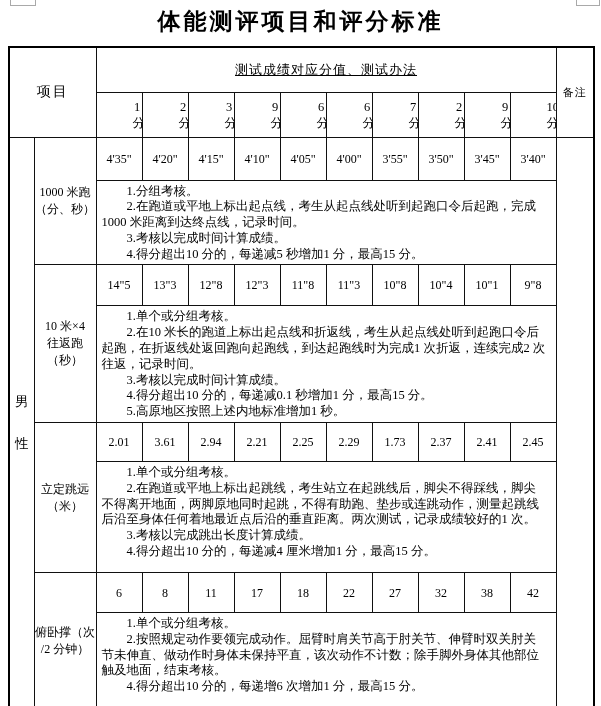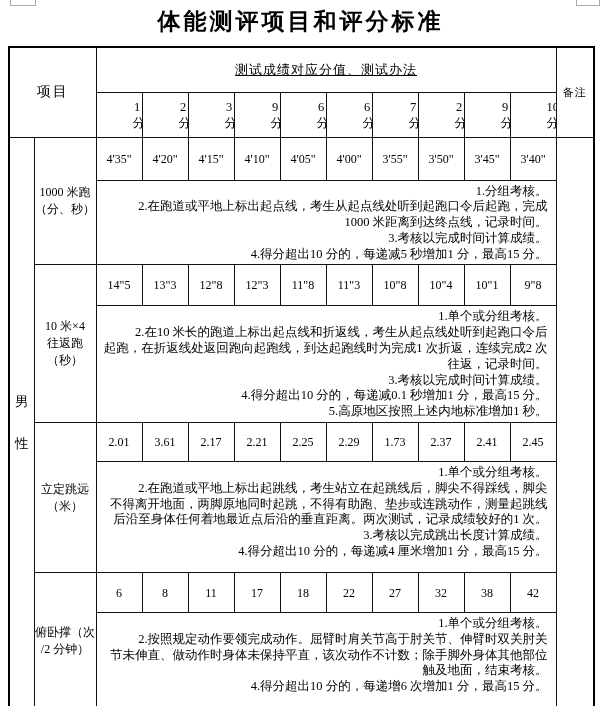--- a/index.html
+++ b/index.html
@@ -75,21 +75,20 @@
   td.methods-cell {
     text-align: left;
     vertical-align: top;
     padding: 3px 8px 2px 5px;
   }
   .methods-cell p {
     margin: 0;
     text-indent: 2em;
     font-size: 12.5px;
     line-height: 15.8px;
-    text-align: right;
   }
 </style>
 </head>
 <body>
 
 <div class="artifact left"></div>
 <div class="artifact right"></div>
 
 <div class="doc-title">体能测评项目和评分标准</div>
 
@@ -190,21 +189,21 @@
     </td>
   </tr>
 
   <tr style="height:39px">
     <td class="item-cell" rowspan="2">
       <span style="display:block">立定跳远</span>
       <span style="display:block">（米）</span>
     </td>
     <td class="val-cell">2.01</td>
     <td class="val-cell">3.61</td>
-    <td class="val-cell">2.17</td>
+    <td class="val-cell">2.94</td>
     <td class="val-cell">2.21</td>
     <td class="val-cell">2.25</td>
     <td class="val-cell">2.29</td>
     <td class="val-cell">1.73</td>
     <td class="val-cell">2.37</td>
     <td class="val-cell">2.41</td>
     <td class="val-cell">2.45</td>
   </tr>
 
   <tr style="height:111px">

